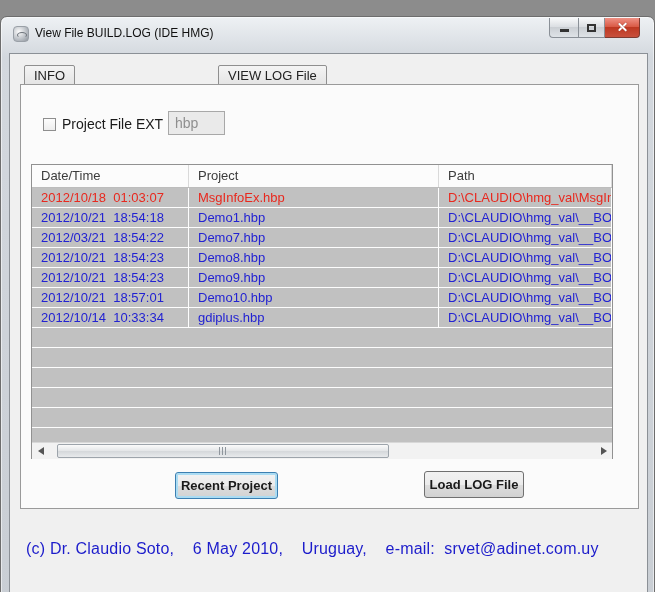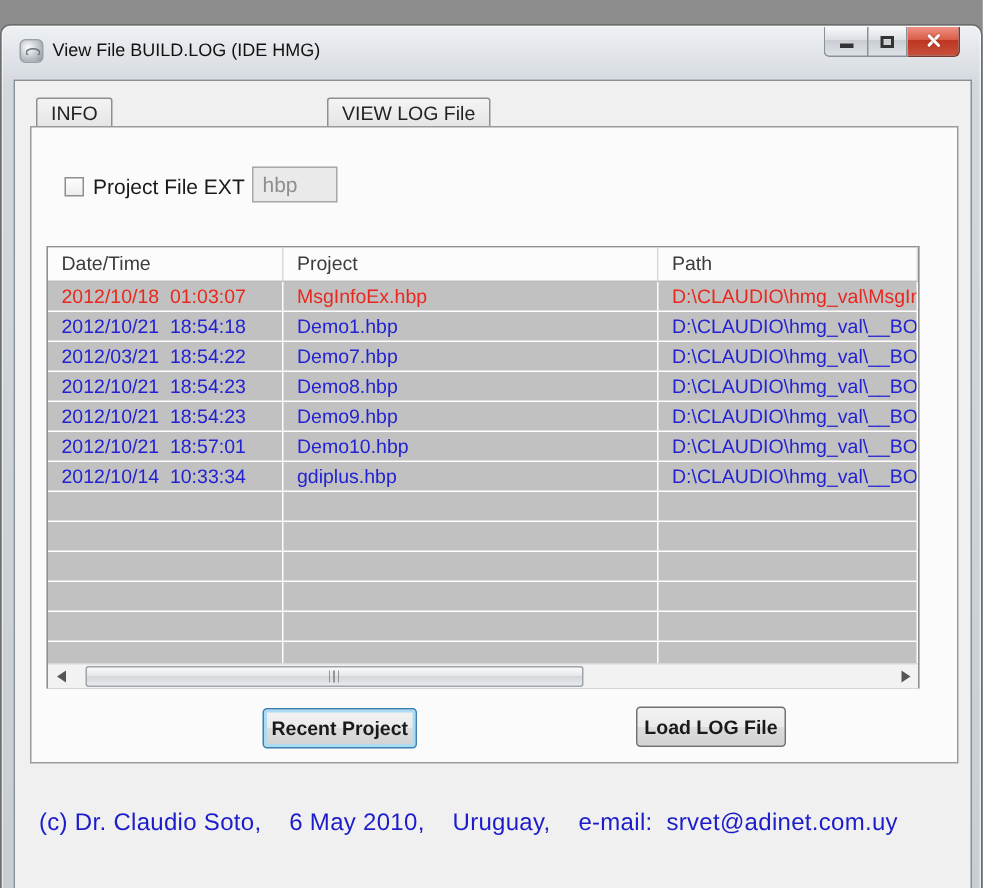--- a/index.html
+++ b/index.html
@@ -84,21 +84,21 @@
     background:#eaeaea; border:1px solid #a8a8a8; color:#8f8f8f;
     font-size:14px; font-family:"Liberation Sans",sans-serif; padding:0 6px;
   }
 
   
   .grid { position:absolute; left:10px; top:79px; width:582px; height:295px; border:1px solid #919191; background:#c1c1c1; }
   .grid-header { display:flex; height:23px; background:#fcfcfc; border-bottom:1px solid #bdbdbd;align-items:center; }
   .gh-cell { font-size:13px; color:#3c3c3c; line-height:22px; padding-left:9px; border-right:1px solid #d9d9d9; overflow:hidden; white-space:pre; }
   .col-dt { width:157px; flex:none; } .col-pr { width:250px; flex:none; } .col-pa { flex:1; }
   .grid-body { height:254px; overflow:hidden; }
-  .g-row { display:flex; height:20px; border-bottom:1px solid #fdfdfd; }
+  .g-row { display:flex; height:20px; border-bottom:1px solid #fdfdfd;align-items:center; }
   .g-cell { font-size:13px; line-height:19px; padding-left:9px; border-right:1px solid #fdfdfd; overflow:hidden; white-space:pre; }
 
   
   .hscroll { position:relative; height:17px; background:#f2f2f2; border-top:1px solid #d8d8d8; }
   .hs-arrow { position:absolute; top:0; width:17px; height:16px; display:flex; align-items:center; justify-content:center; }
   .hs-left { left:0; } .hs-right { right:0; }
   .tri-left  { width:0; height:0; border-style:solid; border-width:4px 6px 4px 0; border-color:transparent #555 transparent transparent; }
   .tri-right { width:0; height:0; border-style:solid; border-width:4px 0 4px 6px; border-color:transparent transparent transparent #555; }
   .hs-thumb {
     position:absolute; left:25px; top:1px; width:332px; height:14px; border-radius:2px;

